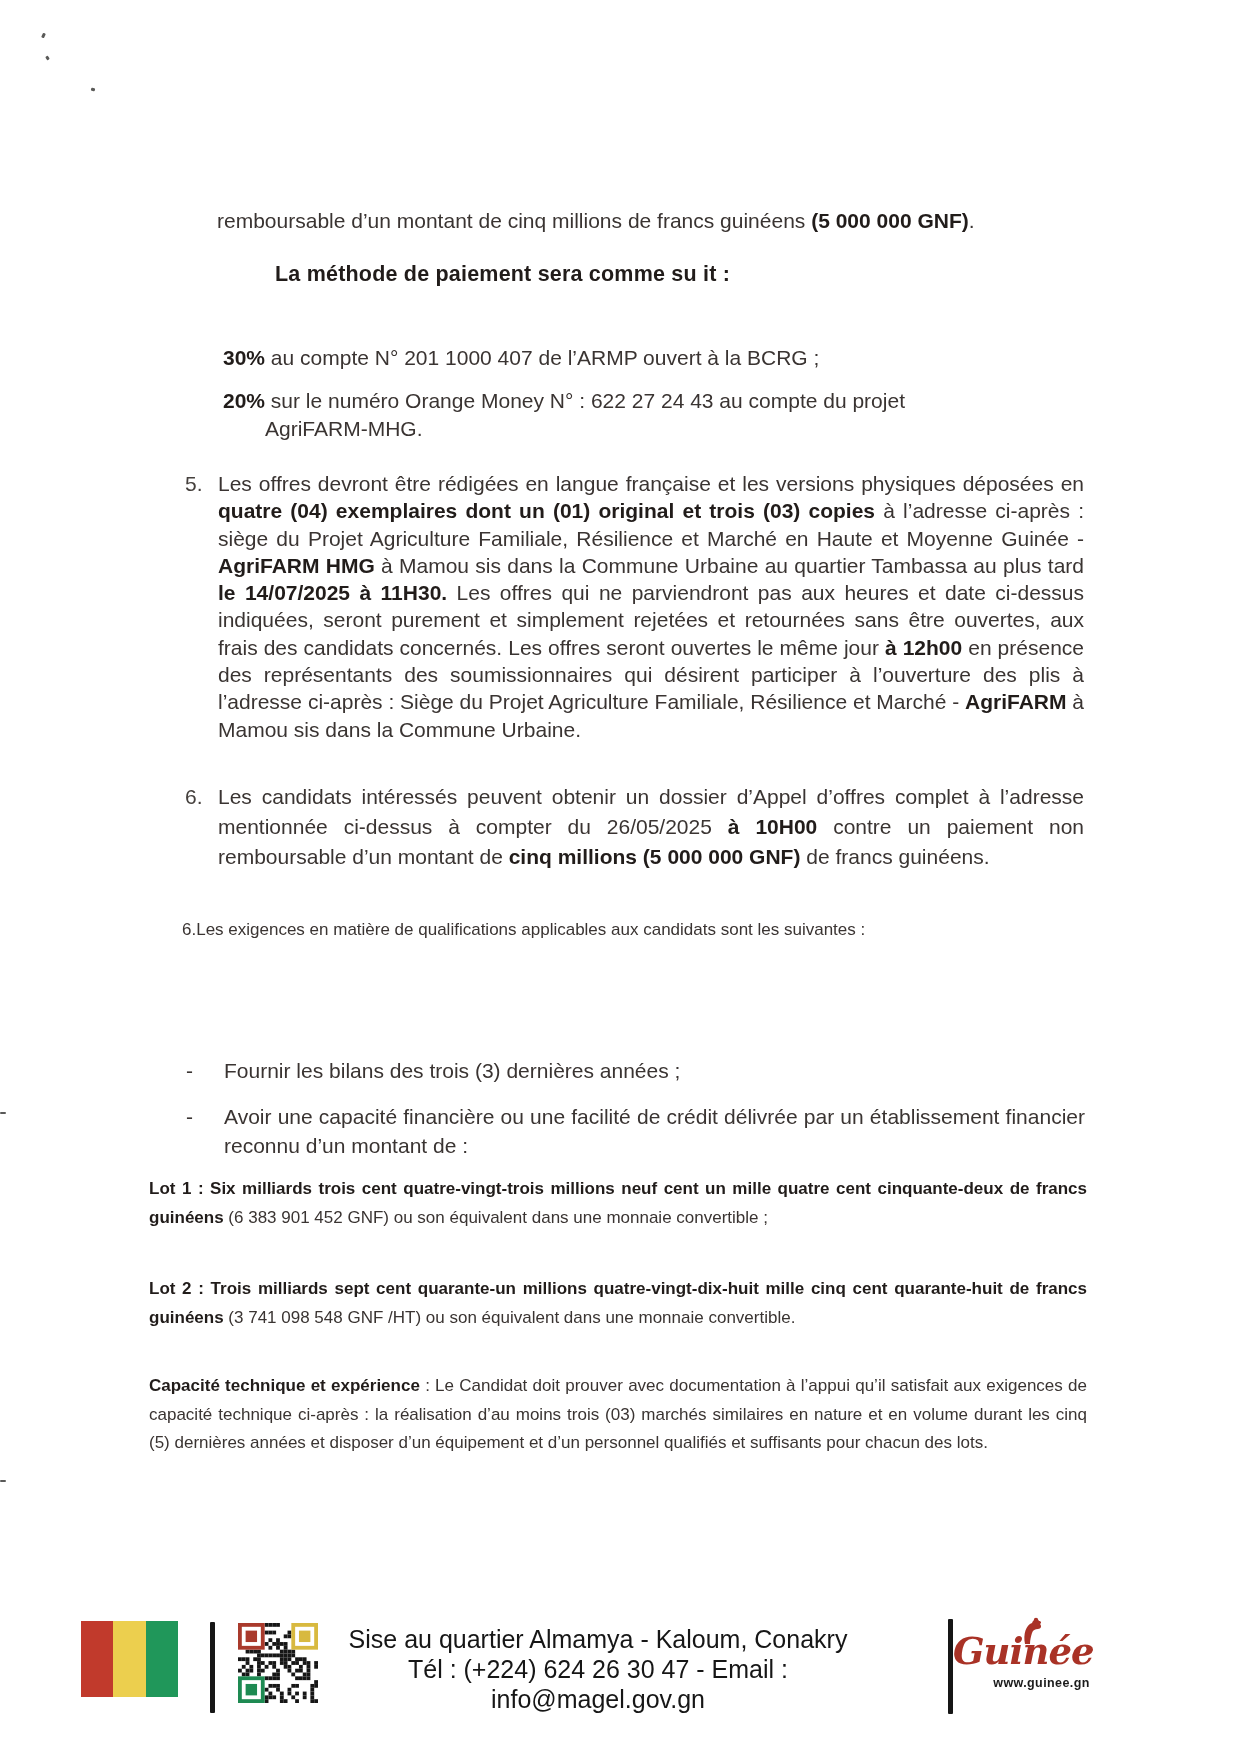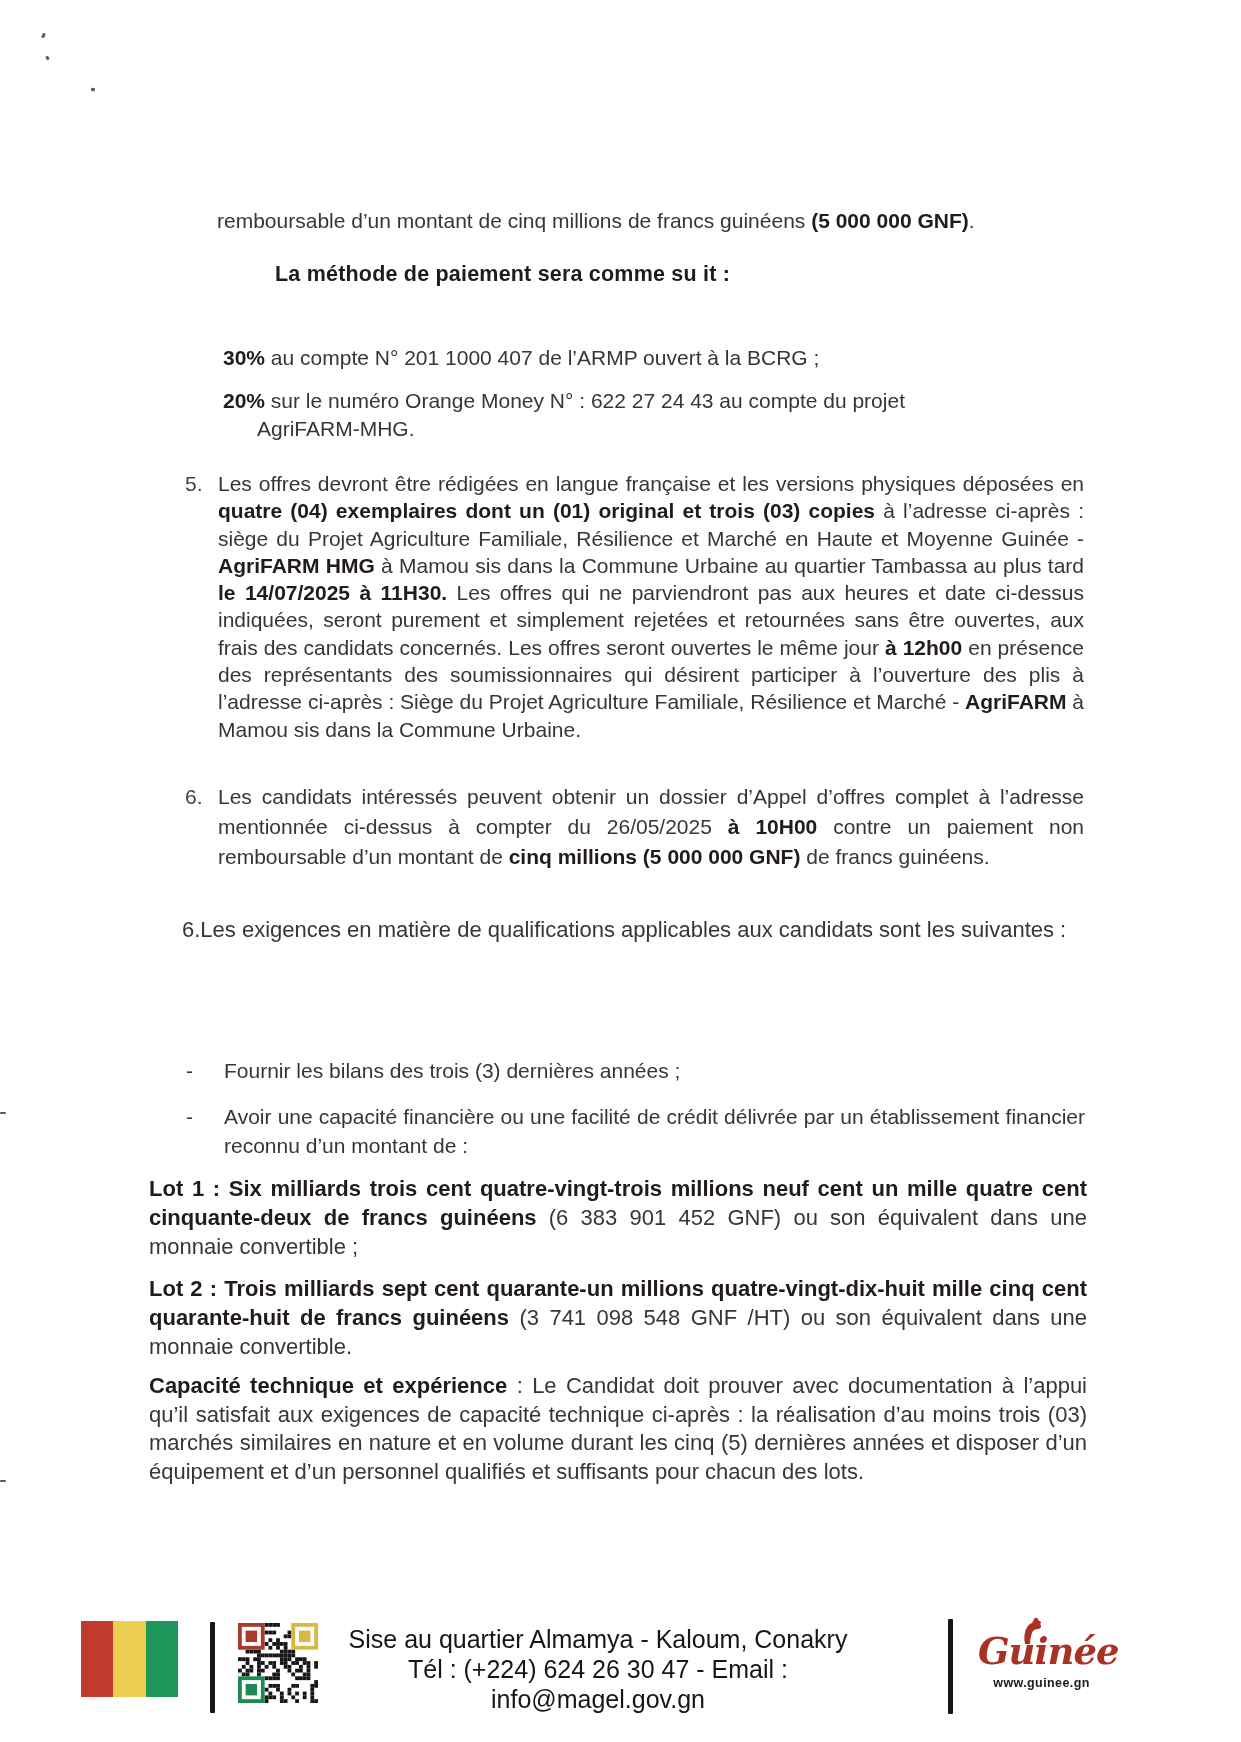--- a/index.html
+++ b/index.html
@@ -15,21 +15,21 @@
   .abs{position:absolute;margin:0;}
   .b{font-weight:bold;color:#211c1a;}
   .line{white-space:nowrap;font-size:21px;}
   .intro{left:217px;top:209px;}
   .payhead{left:275px;top:262px;font-size:21.5px;letter-spacing:.2px;}
   .pay{left:223px;font-size:21px;white-space:nowrap;}
   .paycont{left:257px;font-size:21px;white-space:nowrap;}
   .numitem{left:185px;width:899px;display:flex;font-size:21px;}
   .numitem .num{flex:0 0 33px;color:#45403d;}
   .numitem .itext{flex:1;text-align:justify;}
-  .para{font-size:22px;text-align:justify;}
+  .para{font-size:17px;text-align:justify;}
   .bullet{left:182px;width:903px;display:flex;font-size:21px;}
   .bullet .dash{flex:0 0 38px;padding-left:4px;}
   .bullet .btext{flex:1;text-align:justify;}
   
   .flag{left:81px;top:1621px;width:97px;height:76px;display:flex;}
   .flag div{flex:1;}
   .vsep{width:5px;background:#161616;border-radius:1px;}
   .sep1{left:210px;top:1622px;height:91px;}
   .sep2{left:948px;top:1619px;height:95px;}
   .qrbox{left:238px;top:1623px;width:80px;height:80px;}
@@ -54,21 +54,21 @@
   <div class="speck abs" style="left:0px;top:1480px;width:6px;height:2px;"></div>
 
   <p class="abs line intro"><span>remboursable d’un montant de cinq millions de francs guinéens </span><span class="b">(5 000 000 GNF)</span><span>.</span></p>
 
   <p class="abs line payhead b">La méthode de paiement sera comme su it :</p>
 
 
   <p class="abs pay" style="top:346px;"><span class="b">30%</span><span> au compte N° 201 1000 407 de l’ARMP ouvert à la BCRG ;</span></p>
 
   <p class="abs pay" style="top:389px;"><span class="b">20%</span><span> sur le numéro Orange Money N° : 622 27 24 43 au compte du projet</span></p>
-  <p class="abs paycont" style="top:417px;">AgriFARM-MHG.</p>
+  <p class="abs paycont" style="top:417px;margin-left:8px;">AgriFARM-MHG.</p>
 
   <div class="abs numitem" style="top:470px;line-height:27.3px;">
     <span class="num">5.</span>
     <div class="itext"><span>Les offres devront être rédigées en langue française et les versions physiques déposées en </span><span class="b">quatre (04) exemplaires dont un (01) original et trois (03) copies</span><span> à l’adresse ci-après : siège du Projet Agriculture Familiale, Résilience et Marché en Haute et Moyenne Guinée - </span><span class="b">AgriFARM HMG</span><span> à Mamou sis dans la Commune Urbaine au quartier Tambassa au plus tard </span><span class="b">le 14/07/2025 à 11H30.</span><span> Les offres qui ne parviendront pas aux heures et date ci-dessus indiquées, seront purement et simplement rejetées et retournées sans être ouvertes, aux frais des candidats concernés. Les offres seront ouvertes le même jour </span><span class="b">à 12h00</span><span> en présence des représentants des soumissionnaires qui désirent participer à l’ouverture des plis à l’adresse ci-après : Siège du Projet Agriculture Familiale, Résilience et Marché - </span><span class="b">AgriFARM</span><span> à Mamou sis dans la Commune Urbaine.</span></div>
   </div>
 
   <div class="abs numitem" style="top:782px;line-height:30px;">
     <span class="num">6.</span>
     <div class="itext"><span>Les candidats intéressés peuvent obtenir un dossier d’Appel d’offres complet à l’adresse mentionnée ci-dessus à compter du 26/05/2025 </span><span class="b">à 10H00</span><span> contre un paiement non remboursable d’un montant de </span><span class="b">cinq millions (5 000 000 GNF)</span><span> de francs guinéens.</span></div>
   </div>
@@ -242,21 +242,21 @@
       </svg></div>
 
   <div class="abs ftext">
     <div>Sise au quartier Almamya - Kaloum, Conakry</div>
     <div>Tél : (+224) 624 26 30 47 - Email : info@magel.gov.gn</div>
   </div>
 
   <div class="abs vsep sep2"></div>
 
   <div class="abs logo">
-    <div class="logo-script" id="logoScript" style="color: rgb(169, 50, 38); padding-left: 25px;">Guinée</div>
+    <div class="logo-script" id="logoScript" style="color: rgb(169, 50, 38);">Guinée</div>
     <div class="logo-url">www.guinee.gn</div>
   </div>
 
   <svg class="abs bird" id="birdIcon" width="30" height="30" viewBox="0 0 30 30" style="fill: rgb(169, 50, 38);">
     <path d="M10 28 C8 18 11 9 17 7 C18 3 23 2 24 5 C26 5 27 7 25 8 C27 10 26 13 23 13 C20 13 18 14 17 17 C16 20 15 24 15 28 Z"></path>
     <circle cx="21" cy="4" r="2.2"></circle>
   </svg>
 
 </div>
 

